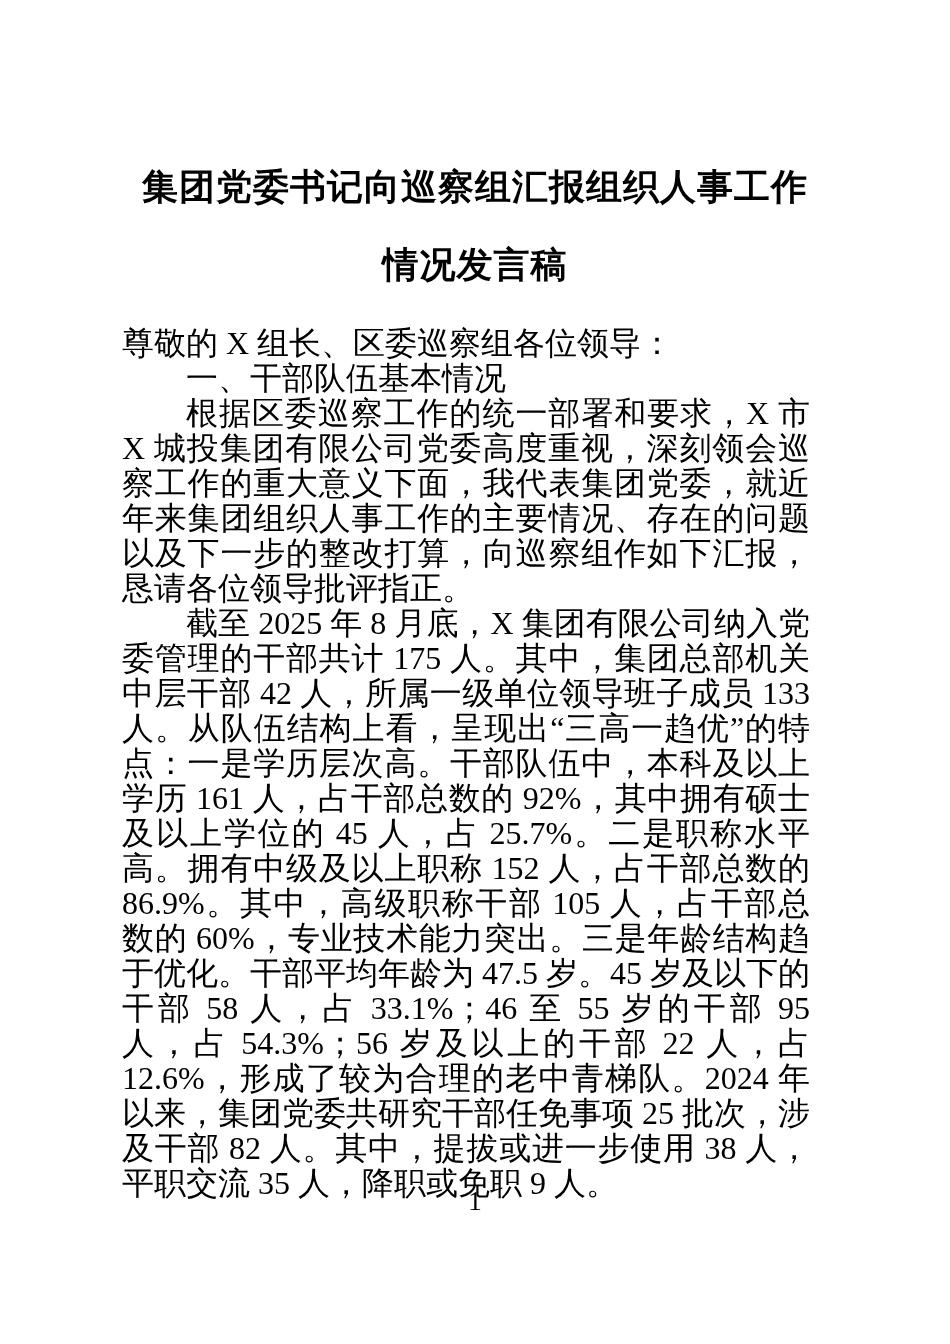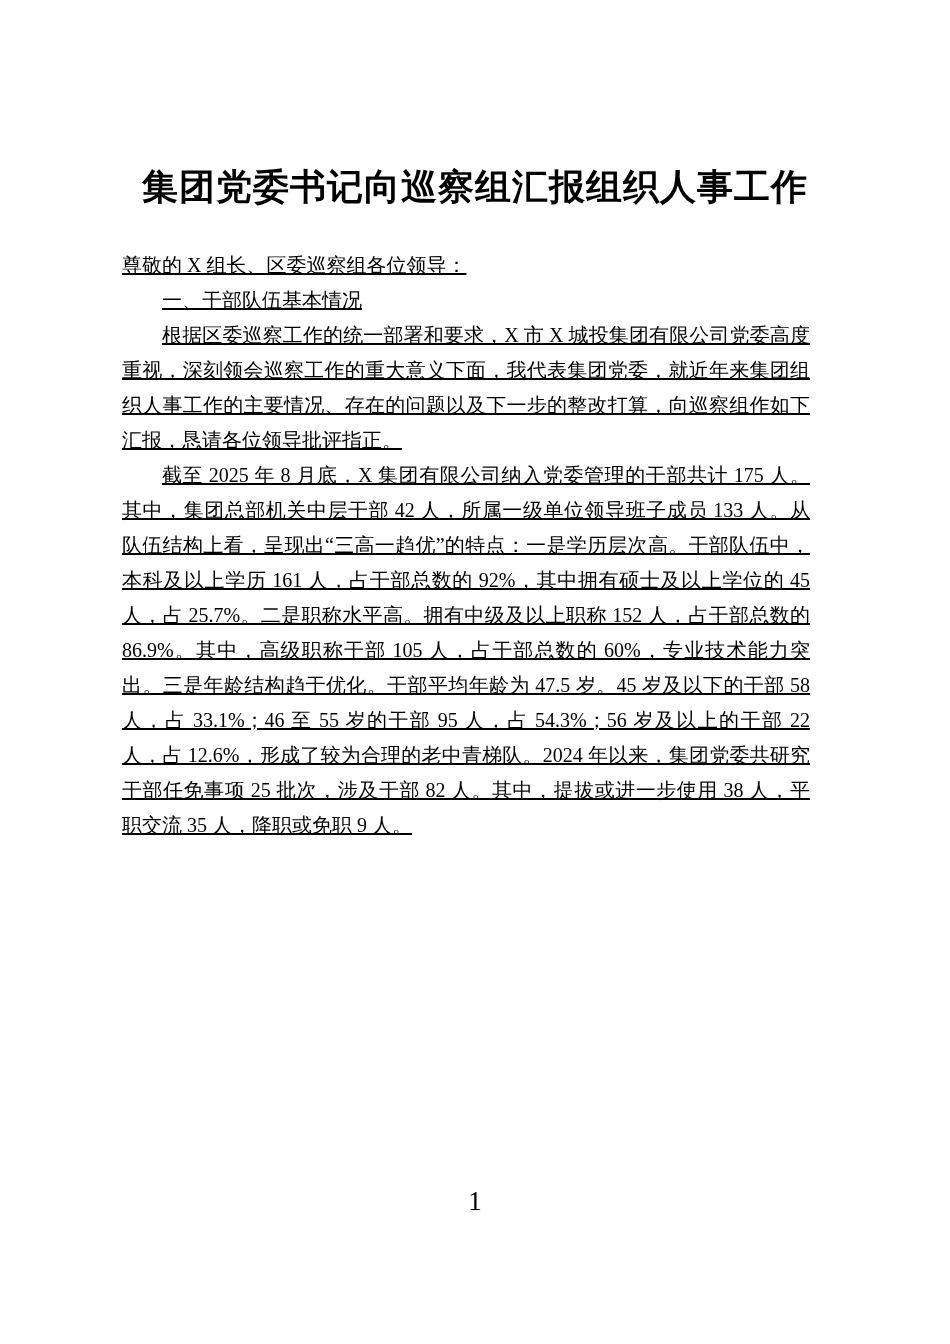--- a/index.html
+++ b/index.html
@@ -21,24 +21,23 @@
   .doc-title {
     margin: 0 -18px 0 0;
     font-size: 36px;
     font-weight: bold;
     line-height: 78px;
     text-align: center;
     letter-spacing: 1px;
   }
   .doc-body {
     margin-top: 22px;
-    font-size: 20px;
+    font-size: 32px;
     line-height: 35px;
     text-align: justify;
-    text-decoration: underline;
   }
   .doc-body p {
     margin: 0;
     padding: 0;
   }
   .doc-body p.indent {
     text-indent: 2em;
   }
   .page-footer {
     position: absolute;
@@ -48,21 +47,21 @@
     text-align: center;
     font-size: 27px;
     line-height: 30px;
   }
 </style>
 </head>
 <body>
 
 <div class="page">
 
-  <h1 class="doc-title"><span>集团党委书记向巡察组汇报组织人事工作</span><br></h1>
+  <h1 class="doc-title"><span>集团党委书记向巡察组汇报组织人事工作</span><br><span>情况发言稿</span></h1>
 
   <div class="doc-body">
     <p>尊敬的 X 组长、区委巡察组各位领导：</p>
     <p class="indent">一、干部队伍基本情况</p>
     <p class="indent">根据区委巡察工作的统一部署和要求，X 市 X 城投集团有限公司党委高度重视，深刻领会巡察工作的重大意义下面，我代表集团党委，就近年来集团组织人事工作的主要情况、存在的问题以及下一步的整改打算，向巡察组作如下汇报，恳请各位领导批评指正。</p>
     <p class="indent">截至 2025 年 8 月底，X 集团有限公司纳入党委管理的干部共计 175 人。其中，集团总部机关中层干部 42 人，所属一级单位领导班子成员 133 人。从队伍结构上看，呈现出“三高一趋优”的特点：一是学历层次高。干部队伍中，本科及以上学历 161 人，占干部总数的 92%，其中拥有硕士及以上学位的 45 人，占 25.7%。二是职称水平高。拥有中级及以上职称 152 人，占干部总数的 86.9%。其中，高级职称干部 105 人，占干部总数的 60%，专业技术能力突出。三是年龄结构趋于优化。干部平均年龄为 47.5 岁。45 岁及以下的干部 58 人，占 33.1%；46 至 55 岁的干部 95 人，占 54.3%；56 岁及以上的干部 22 人，占 12.6%，形成了较为合理的老中青梯队。2024 年以来，集团党委共研究干部任免事项 25 批次，涉及干部 82 人。其中，提拔或进一步使用 38 人，平职交流 35 人，降职或免职 9 人。</p>
   </div>
 
   <div class="page-footer">1</div>
 

